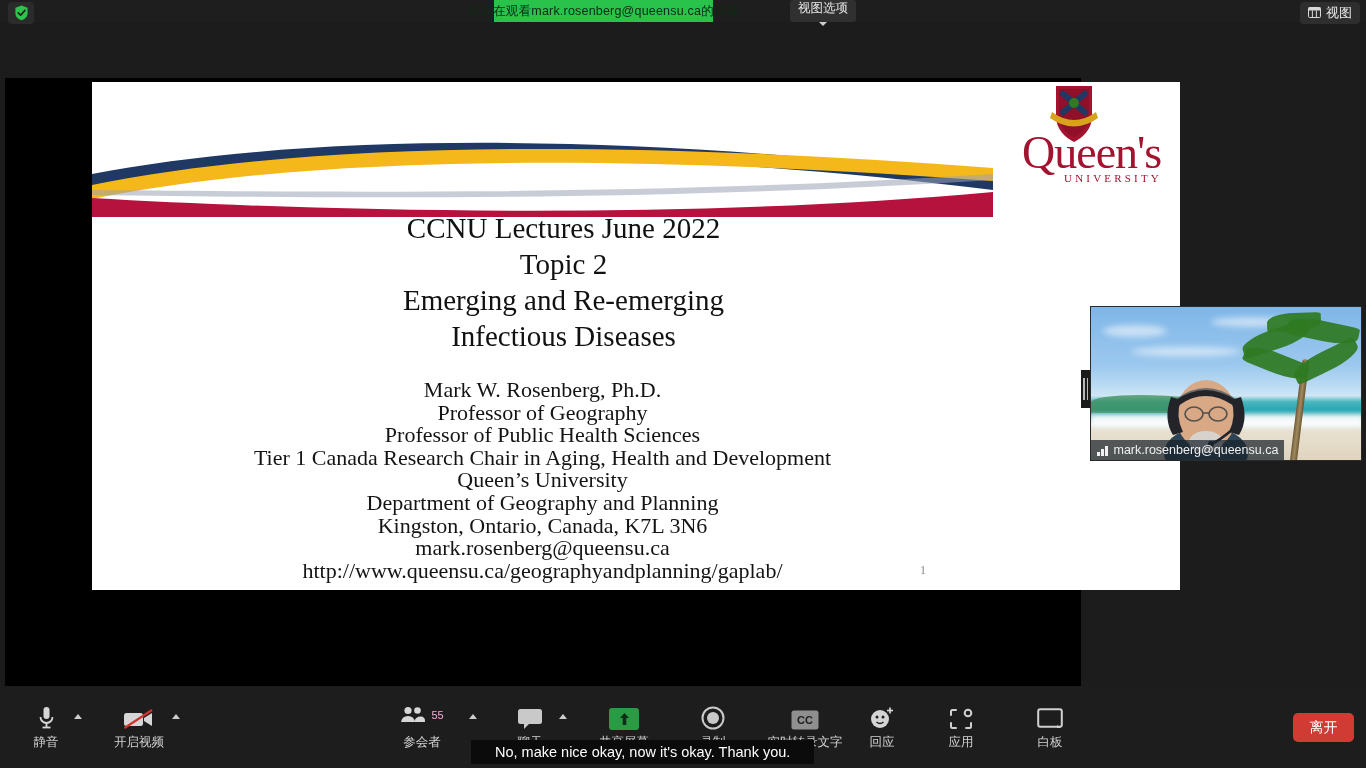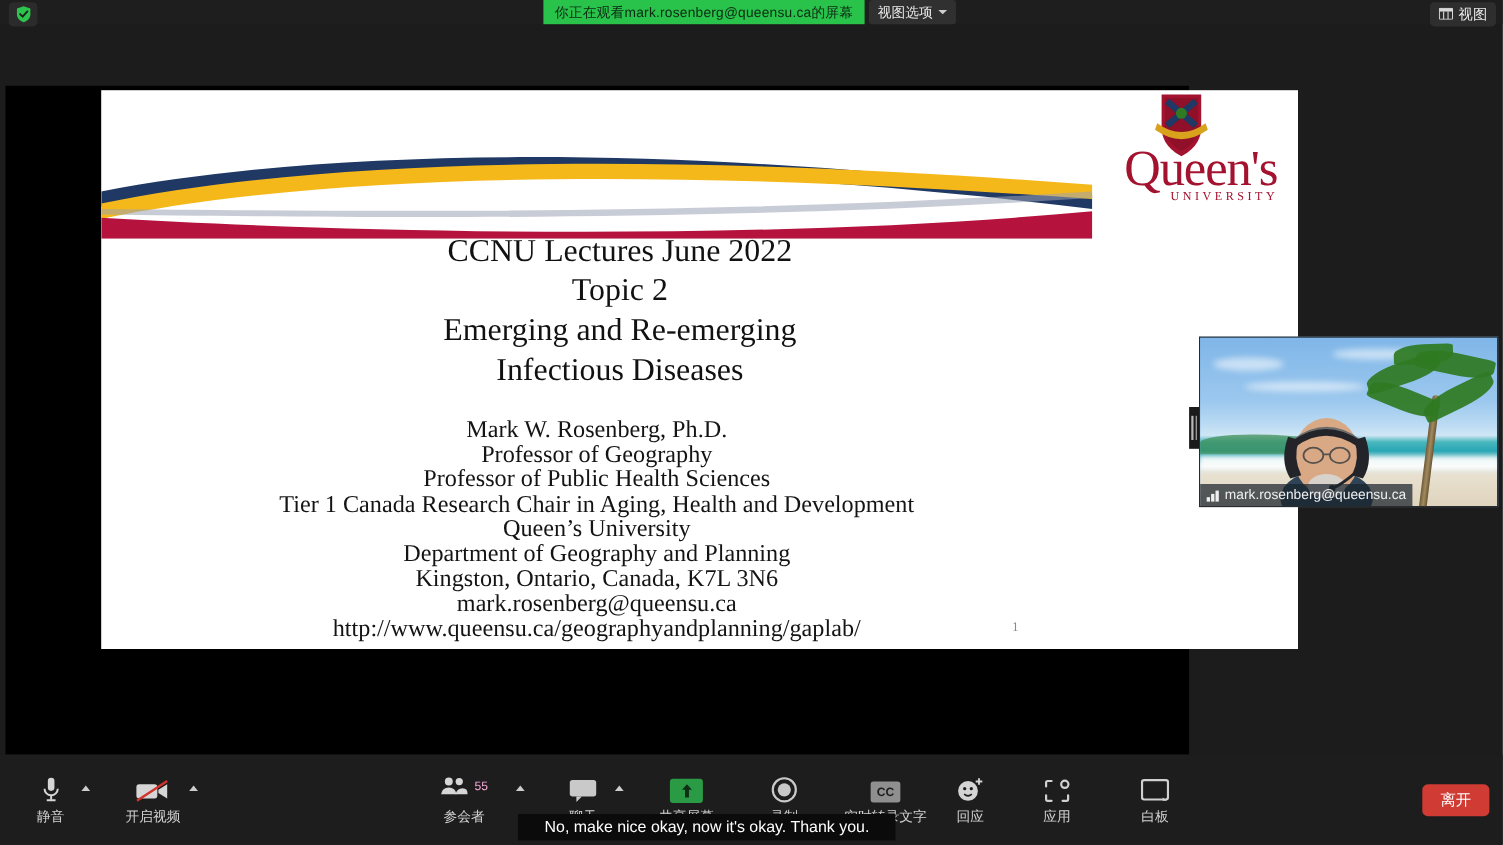--- a/index.html
+++ b/index.html
@@ -5,26 +5,26 @@
   * { margin:0; padding:0; box-sizing:border-box; }
   html,body { width:1366px; height:768px; overflow:hidden; background:#1c1c1c;
     font-family:"Liberation Sans", sans-serif; }
 
   
   #top-bar { position:absolute; left:0; top:0; width:1366px; height:22px;
     background:#1e1e1e; }
   #shield-btn { position:absolute; left:8px; top:2px; width:26px; height:22px;
     border-radius:4px; background:#2b2b2b; display:flex; align-items:center;
     justify-content:center; }
-  #watch-banner { position:absolute; left:494px; top:0; width:292px; height:22px;
+  #watch-banner { position:absolute; left:494px; top:0; width:219px; height:22px;
     background:#29c24a; color:#0d2a14; font-size:12.5px; letter-spacing:0.2px;
     display:flex; align-items:center; justify-content:center; white-space:nowrap; }
   #view-options { position:absolute; left:790px; top:0px; height:22px;
     background:#303030; border-radius:3px; padding:0 8px; display:flex;
-    align-items:center; gap:5px; color:#e8e8e8; font-size:12.5px; }
+    align-items:center; gap:5px; color:#e8e8e8; font-size:12.5px;flex-direction:column; }
   #view-label-wrap { position:absolute; right:6px; top:2px; height:22px;
     background:#2e2e2e; border-radius:4px; padding:0 8px; display:flex;
     align-items:center; gap:5px; color:#e9e9e9; font-size:13px; }
 
   .chev { width:0; height:0; border-left:4px solid transparent;
     border-right:4px solid transparent; border-top:4px solid #cfcfcf; }
 
   
   #stage { position:absolute; left:5px; top:78px; width:1076px; height:608px;
     background:#000; }

